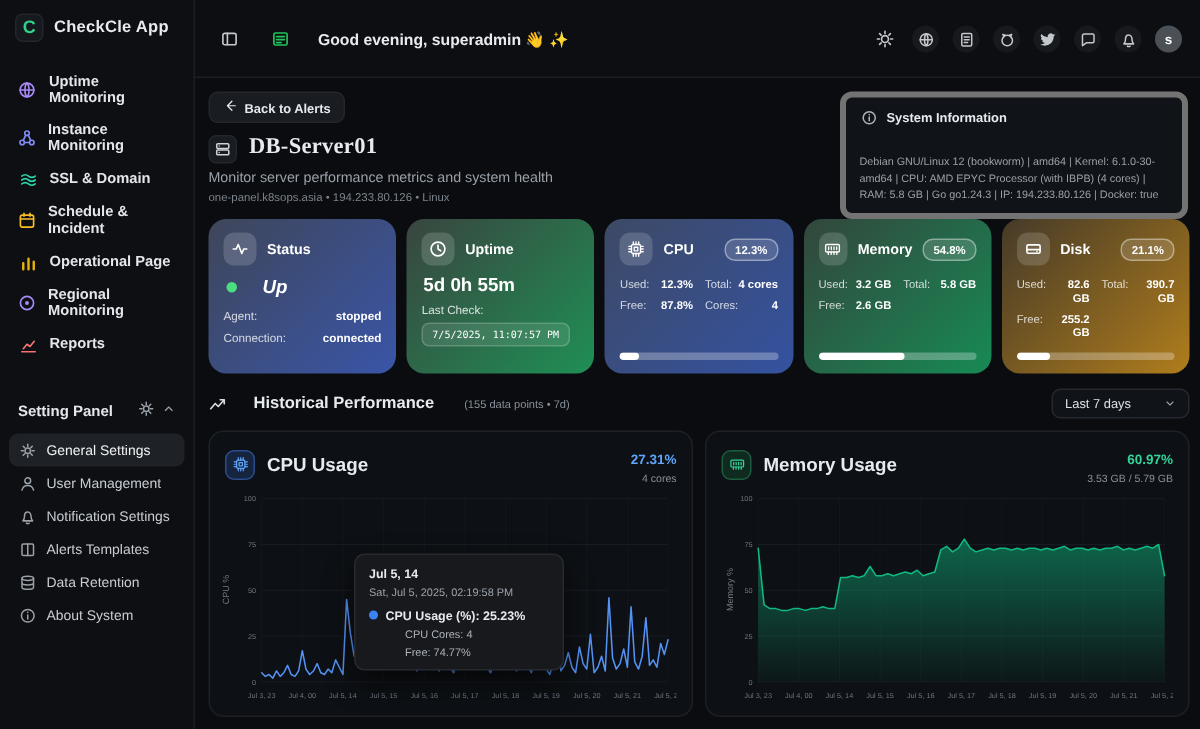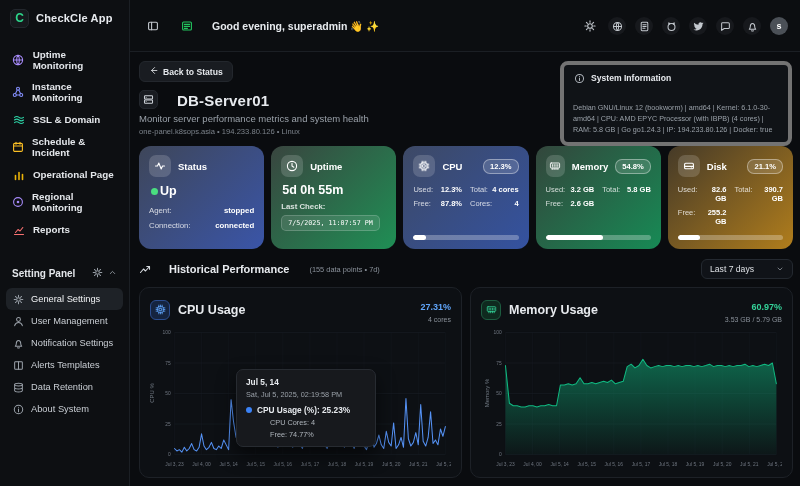--- a/index.html
+++ b/index.html
@@ -36,48 +36,48 @@
 
   
   .main { flex:1; position:relative; padding:9px 7px 8px 9px; background:#0a0c0f; min-height:0; display:flex; flex-direction:column; }
   .back-btn { display:inline-flex; align-items:center; gap:5px; background:#191c21; border:1px solid #23272d; color:#e5e8ec;
               font-size:8.6px; font-weight:700; padding:4px 9px; border-radius:6px; width:max-content; }
   .sysinfo { position:absolute; top:9px; right:8px; width:232px; background:#101317; border:4px solid #737373; border-radius:8px; padding:7px 9px; }
   .si-head { display:flex; align-items:center; gap:6px; font-size:8.6px; font-weight:800; }
   .si-head .ic { width:12px; height:12px; color:#aeb4bb; display:flex; align-items:center; justify-content:center; }
   .si-body { margin-top:18px; font-size:7.2px; line-height:1.55; color:#99a0a8; }
 
-  .title-row { display:flex; align-items:flex-end; gap:19px; margin-top:8px; }
+  .title-row { display:flex; align-items:flex-start; gap:8px; margin-top:8px;font-family:Liberation Serif, serif; }
   .srv-ic { width:19px; height:19px; border-radius:5px; background:#191c21; border:1px solid #23272d; color:#cfd4da;
             display:flex; align-items:center; justify-content:center; }
   .srv-name { font-size:15px; font-weight:800; letter-spacing:.2px; }
   .subtitle { margin-top:4px; font-size:9.5px; color:#9aa1a9; }
   .meta { margin-top:3px; font-size:7.6px; color:#7c838b; }
 
   
   .cards-row { display:flex; gap:7px; margin-top:10px; height:103px; }
   .card { flex:1; border-radius:12px; padding:9px 10px; display:flex; flex-direction:column; color:#fff; min-width:0; }
   .card.status { background:linear-gradient(135deg,#3e4659 0%,#3a55a8 100%); }
   .card.uptime { background:linear-gradient(135deg,#39453f 0%,#1f8f55 100%); }
   .card.cpu    { background:linear-gradient(135deg,#3d4965 0%,#3452a0 100%); }
   .card.memory { background:linear-gradient(135deg,#33463c 0%,#178a55 100%); }
   .card.disk   { background:linear-gradient(135deg,#453a28 0%,#b07d1c 100%); }
   .card-head { display:flex; align-items:center; gap:7px; }
   .card-ico { width:22px; height:22px; border-radius:7px; background:rgba(255,255,255,.16); display:flex; align-items:center; justify-content:center; }
   .card-title { font-size:9.5px; font-weight:800; }
   .badge { margin-left:auto; background:rgba(255,255,255,.14); border:1px solid rgba(255,255,255,.38); border-radius:7px;
            padding:2px 6px; font-size:7.6px; font-weight:800; }
-  .up-row { display:flex; align-items:center; gap:2px; margin:7px 0 2px 2px; }
+  .up-row { display:flex; align-items:center; gap:17px; margin:7px 0 2px 2px;font-style:italic; }
   .dot { width:7px; height:7px; border-radius:50%; background:#4ade80; }
   .up-txt { font-size:12.5px; font-weight:800; }
   .kv { display:flex; justify-content:space-between; font-size:7.8px; margin-top:6px; }
   .kv .k { color:rgba(255,255,255,.78); }
   .kv .v { font-weight:800; }
   .big-val { font-size:12.5px; font-weight:800; margin:6px 0 5px 1px; }
-  .lc-label { font-size:7.8px; color:rgba(255,255,255,.82);font-weight:bold; }
+  .lc-label { font-size:7.8px; color:rgba(255,255,255,.82); }
   .time-box { margin-top:4px; background:rgba(255,255,255,.10); border:1px solid rgba(255,255,255,.18); border-radius:5px;
               padding:3px 6px; font-family:"DejaVu Sans Mono",monospace; font-size:6.7px; width:max-content; max-width:100%; }
   .stat-grid { display:grid; grid-template-columns:1fr 1fr; column-gap:8px; row-gap:5px; font-size:7.5px; margin-top:8px; }
   .stat { display:flex; justify-content:space-between; gap:3px; }
   .stat .k { color:rgba(255,255,255,.78); white-space:nowrap; }
   .stat .v { font-weight:800; text-align:right; }
   .progress { margin-top:auto; height:5px; border-radius:3px; background:rgba(255,255,255,.28); overflow:hidden; }
   .progress > div { height:100%; background:#fff; border-radius:3px; }
 
   
@@ -327,21 +327,21 @@
         <span class="avatar">s</span>
       </div>
     </div>
 
     <div class="main">
 
       <div class="back-btn">
         <span><svg class="glyph" width="9" height="9" viewBox="0 0 12 12">
               <path d="M7.5 2 3.5 6l4 4M3.5 6h7"></path>
             </svg></span>
-        <span>Back to Status</span>
+        <span>Back to Alerts</span>
       </div>
 
       <div class="sysinfo">
         <div class="si-head">
           <span class="ic">
               <svg class="glyph" width="11" height="11" viewBox="0 0 12 12">
                 <circle cx="6" cy="6" r="4.4"></circle>
                 <path d="M6 5.4v2.8M6 3.7v.1"></path>
               </svg>
             </span>

